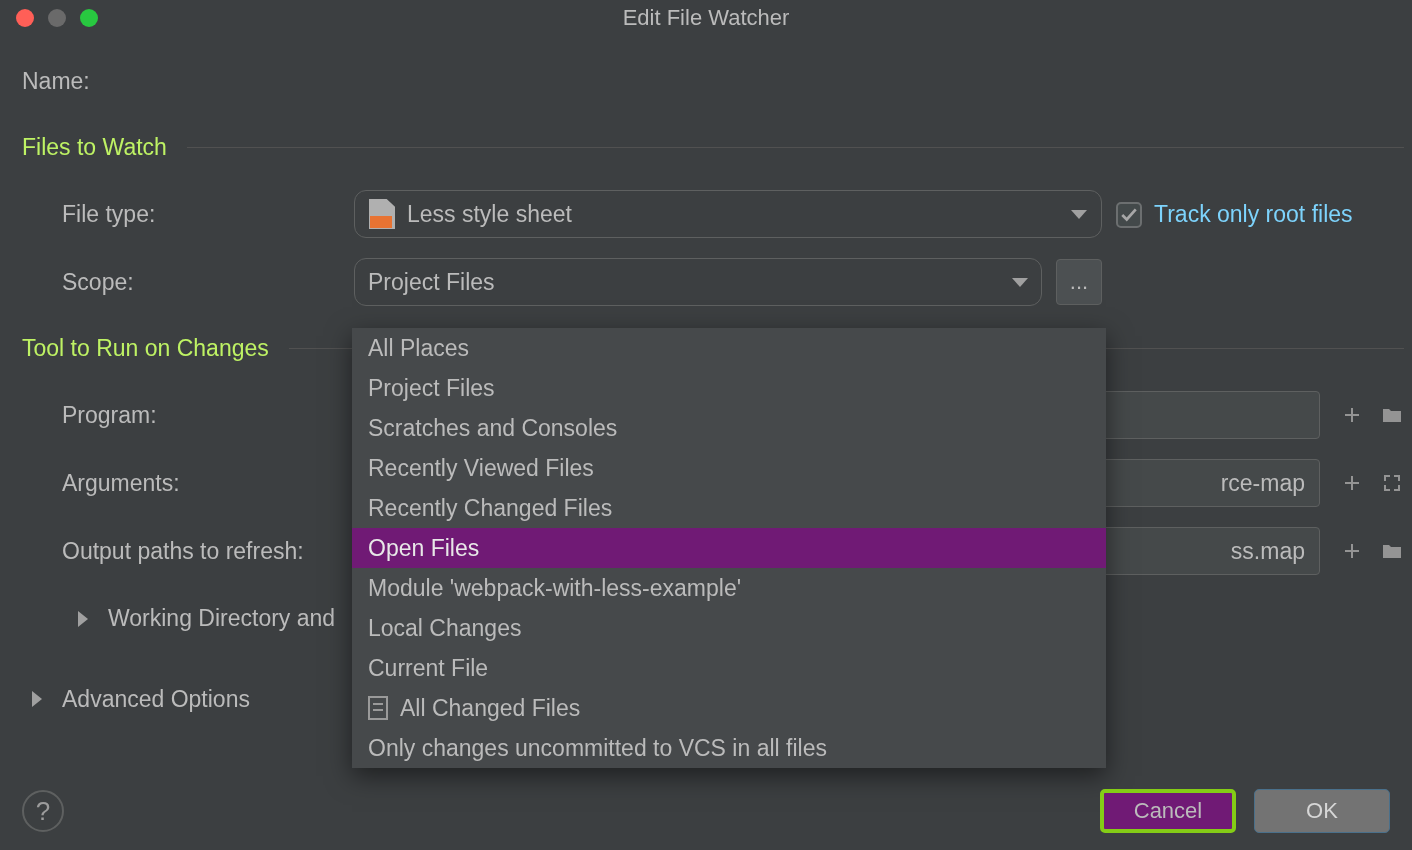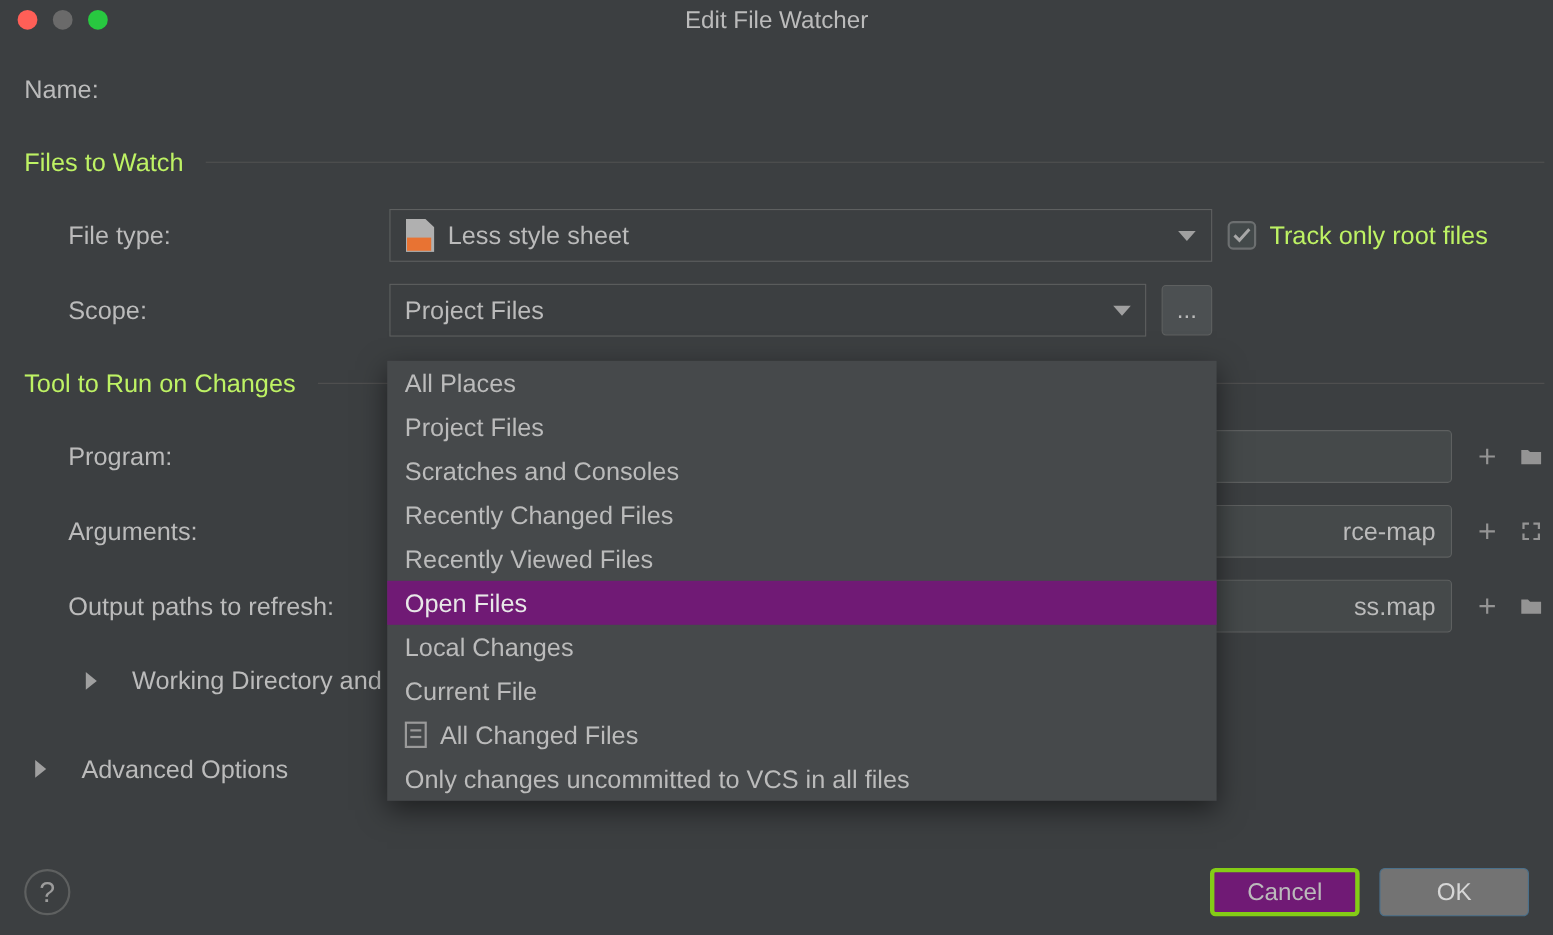--- a/index.html
+++ b/index.html
@@ -69,21 +69,21 @@
     margin: 28px 0 28px 0;
   }
   .section .sect-title { white-space: nowrap; }
   .section .line { flex: 1; height: 1px; background: #515151; margin-left: 20px; }
 
   .dropdown {
     position: relative;
     height: 48px;
     background: #3c3f41;
     border: 1px solid #5e6060;
-    border-radius: 0;
+    border-radius: 12px;
     display: flex;
     align-items: center;
     padding: 0 14px;
     color: #bbbbbb;
     gap: 12px;
   }
   .dropdown .dd-text { flex: 1; }
   .dropdown .dd-caret {
     width: 0; height: 0;
     border-left: 8px solid transparent;
@@ -112,42 +112,42 @@
     width: 26px; height: 26px;
     border: 2px solid #6c6f70;
     border-radius: 5px;
     background: #43494a;
     display: inline-flex;
     align-items: center;
     justify-content: center;
     margin-right: 12px;
   }
   .checkbox svg { width: 18px; height: 18px; }
-  .check-label { display: flex; align-items: flex-start; color: #bef264; }
+  .check-label { display: flex; align-items: flex-end; color: #7dd3fc; }
 
   .icon-btn {
     width: 46px; height: 46px;
     background: #4c5052;
     border: 1px solid #5e6060;
     border-radius: 4px;
     display: inline-flex;
     align-items: center;
     justify-content: center;
     color: #bbbbbb;
     font-size: 22px;
   }
 
   .field-icons { display: flex; align-items: center; gap: 16px; margin-left: 6px; }
   .small-icon { width: 24px; height: 24px; display: inline-flex; align-items: center; justify-content: center; }
   .small-icon svg { width: 24px; height: 24px; fill: #949494; }
 
   .expander {
     display: inline-flex;
     align-items: center;
-    gap: 32px;
+    gap: 20px;
     color: #bbbbbb;
   }
   .expander .tri {
     width: 0; height: 0;
     border-top: 8px solid transparent;
     border-bottom: 8px solid transparent;
     border-left: 10px solid #a0a0a0;
   }
 
   .popup {
@@ -366,27 +366,30 @@
     <div class="item">
       <span>All Places</span>
     </div>
     <div class="item">
       <span>Project Files</span>
     </div>
     <div class="item">
       <span>Scratches and Consoles</span>
     </div>
     <div class="item">
+      <span>Recently Viewed Files</span>
+    </div>
+    <div class="item">
       <span>Recently Changed Files</span>
-    </div>
-    <div class="item">
-      <span>Recently Viewed Files</span>
     </div>
     <div class="item selected">
       <span>Open Files</span>
+    </div>
+    <div class="item">
+      <span>Module 'webpack-with-less-example'</span>
     </div>
     <div class="item">
       <span>Local Changes</span>
     </div>
     <div class="item">
       <span>Current File</span>
     </div>
     <div class="item">
       <span class="doc-icon"></span>
       <span>All Changed Files</span>

